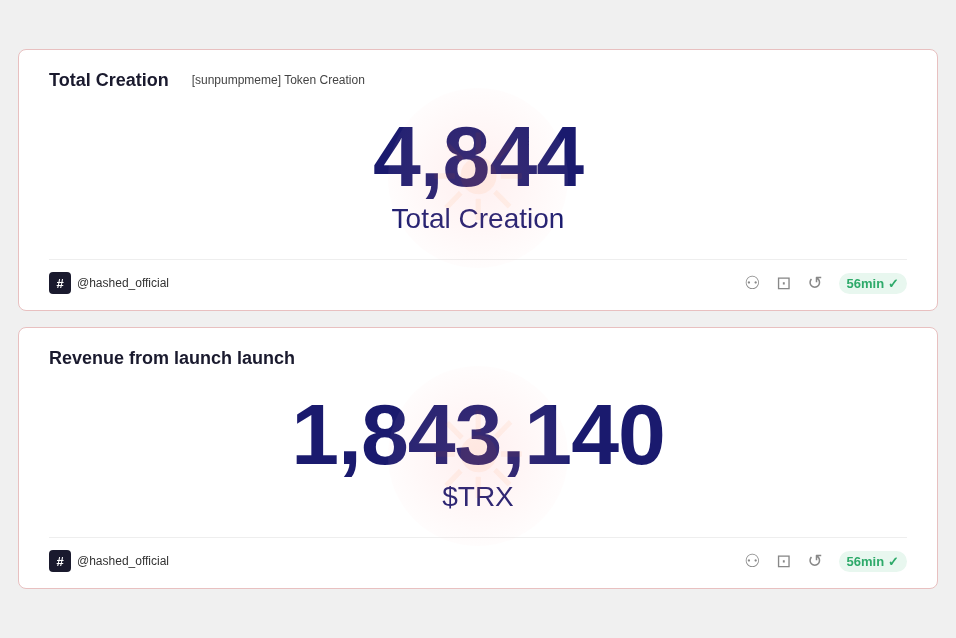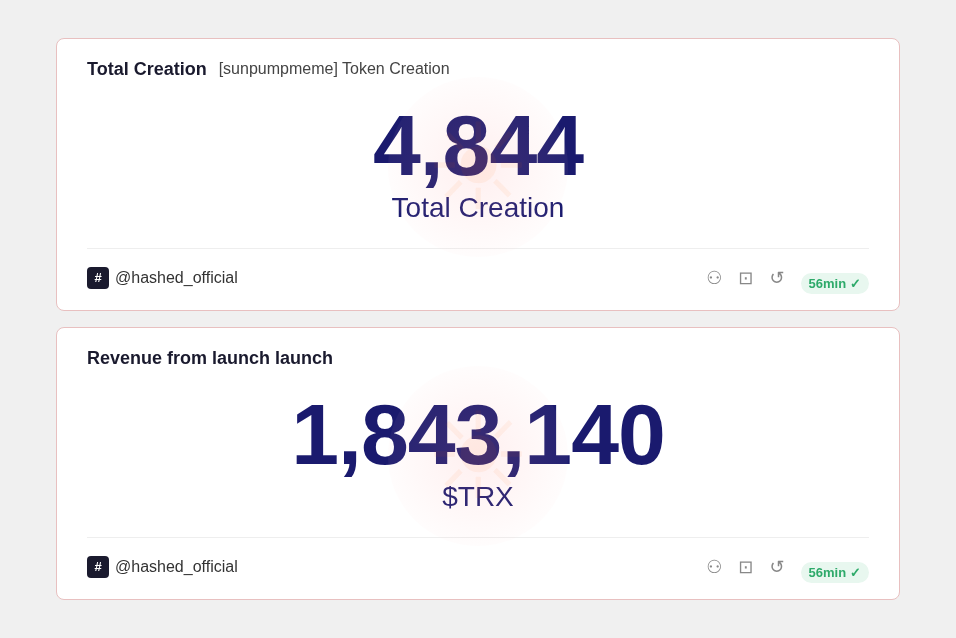--- a/index.html
+++ b/index.html
@@ -14,43 +14,44 @@
       align-items: center;
       justify-content: center;
       gap: 16px;
       padding: 20px;
     }
 
     .card {
       background: #ffffff;
       border: 1.5px solid #e8c0c0;
       border-radius: 8px;
-      width: 844px;
+      width: 920px;
       padding: 20px 30px 16px 30px;
       position: relative;
       overflow: hidden;
     }
 
     .card-header {
       display: flex;
       align-items: center;
       gap: 12px;
       margin-bottom: 10px;
     }
 
     .card-title {
       font-size: 18px;
       font-weight: 700;
       color: #1a1a2e;
     }
 
     .card-subtitle {
-      font-size: 16px;
+      font-size: 12px;
       font-weight: 400;
       color: #444;
+      margin-left: 11px;
     }
 
     .card-body {
       display: flex;
       flex-direction: column;
       align-items: center;
       justify-content: center;
       padding: 10px 0 20px 0;
       position: relative;
       z-index: 1;
@@ -93,21 +94,21 @@
       font-weight: 700;
       width: 22px;
       height: 22px;
       border-radius: 4px;
       display: flex;
       align-items: center;
       justify-content: center;
     }
 
     .author-name {
-      font-size: 16px;
+      font-size: 12px;
       color: #333;
     }
 
     .footer-actions {
       display: flex;
       align-items: center;
       gap: 16px;
     }
 
     .footer-icon {
@@ -119,21 +120,20 @@
     .time-badge {
       background: #e8f7ef;
       color: #2eaa6a;
       font-size: 13px;
       font-weight: 600;
       padding: 3px 8px;
       border-radius: 12px;
       display: flex;
       align-items: flex-start;
       gap: 4px;
-      margin-top: 12px;
     }
 
     .check-icon {
       color: #2eaa6a;
       font-size: 13px;
     }
 
     .watermark-circle {
       position: absolute;
       top: 50%;

